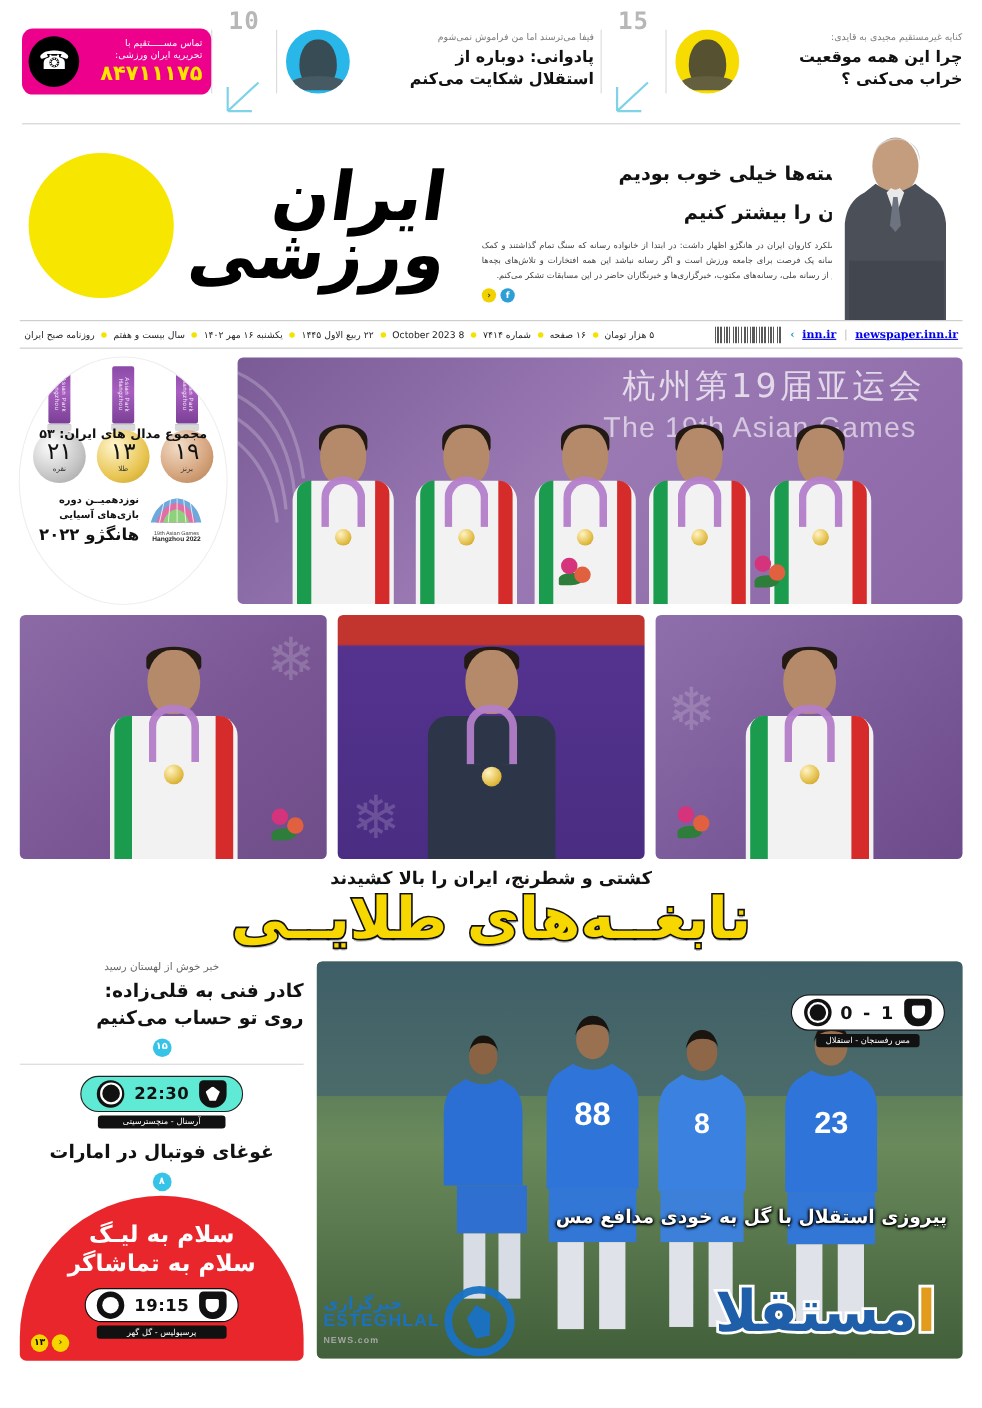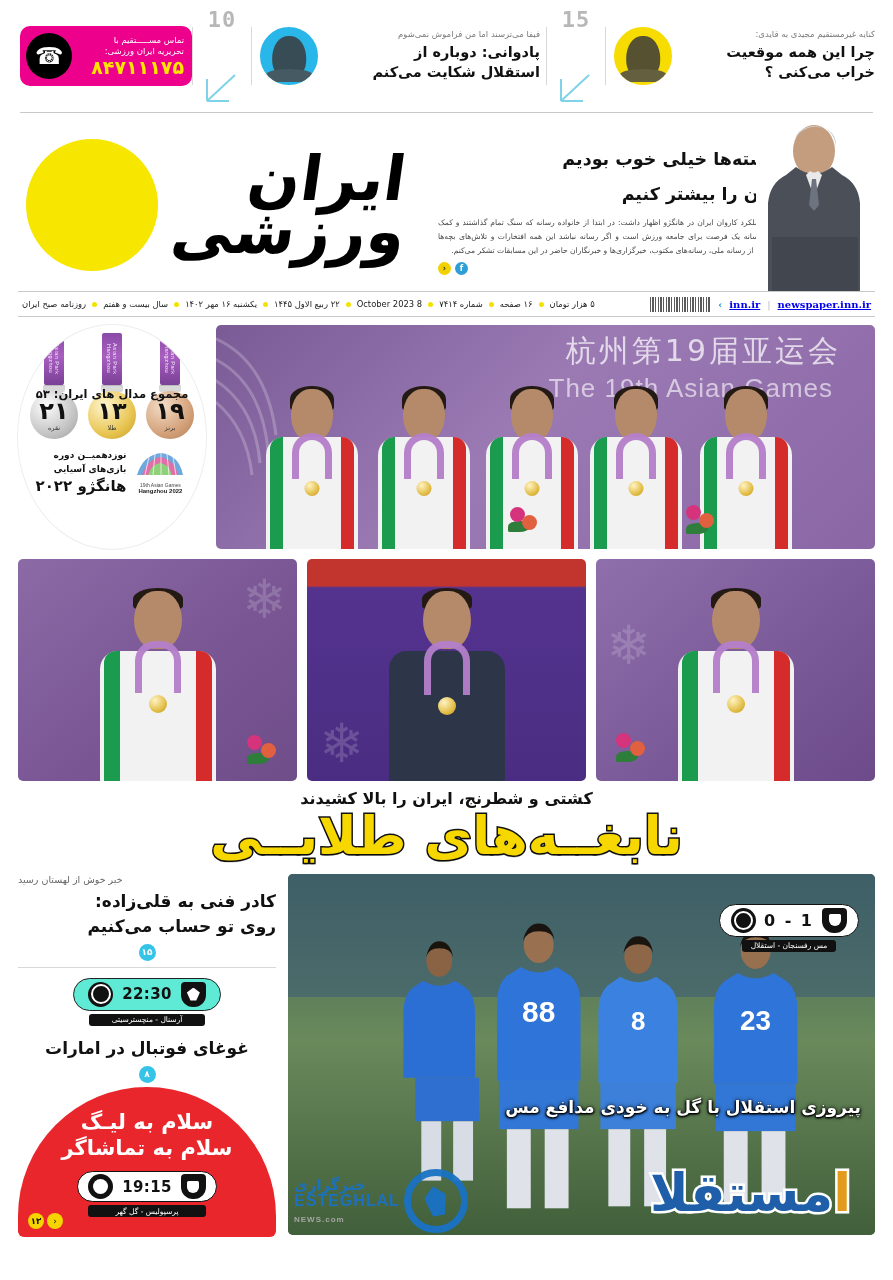--- a/index.html
+++ b/index.html
@@ -246,21 +246,21 @@
   }
   .disc {
     width: 48px; height: 48px; border-radius: 50%;
     margin: -1px auto 0; display: flex; flex-direction: column;
     align-items: center; justify-content: center; position: relative;
   }
   .disc.silver { background: radial-gradient(circle at 34% 30%, #fdfdfd, #c4c4c4 62%, #9d9d9d); }
   .disc.gold   { background: radial-gradient(circle at 34% 30%, #fff6cf, #e8c451 62%, #c49c28); }
   .disc.bronze { background: radial-gradient(circle at 34% 30%, #f3ddc8, #d3a179 62%, #b07c51); }
   .disc-num {
-    font-size: 24px; font-weight: bold; color: #111; line-height: 1;
+    font-size: 21px; font-weight: normal; color: #111; line-height: 1;
   }
   .disc-lbl { font-size: 6.5px; color: #333; margin-top: 1px; }
 
   .badge-bottom {
     display: flex; flex-direction: row-reverse; align-items: center;
     gap: 6px; margin-top: 10px; padding: 0 16px; width: 100%;
     justify-content: center;
   }
   .hz-logo { width: 56px; flex: 0 0 auto; text-align: center; }
   .hz-fan {
@@ -369,21 +369,21 @@
     text-shadow: 0 2px 0 rgba(0,0,0,.25);
   }
 
   
   .bottom {
     display: flex; flex-direction: row-reverse;
     padding: 4px 18px 0; gap: 12px; height: 365px;
   }
 
   .bot-right { width: 258px; flex: 0 0 auto; }
-  .br-kicker { font-size: 9.5px; color: #666; text-align: left; margin-bottom: 4px; }
+  .br-kicker { font-size: 9.5px; color: #666; text-align: center; margin-bottom: 4px; }
   .br-title {
     font-size: 17px; font-weight: bold; color: #111;
     line-height: 1.5; text-align: right;
   }
   .pgpill {
     width: 17px; height: 17px; border-radius: 50%;
     background: #35c3e8; color: #fff; font-size: 9px; font-weight: bold;
     display: flex; align-items: center; justify-content: center;
     margin: 4px auto 0;
   }

